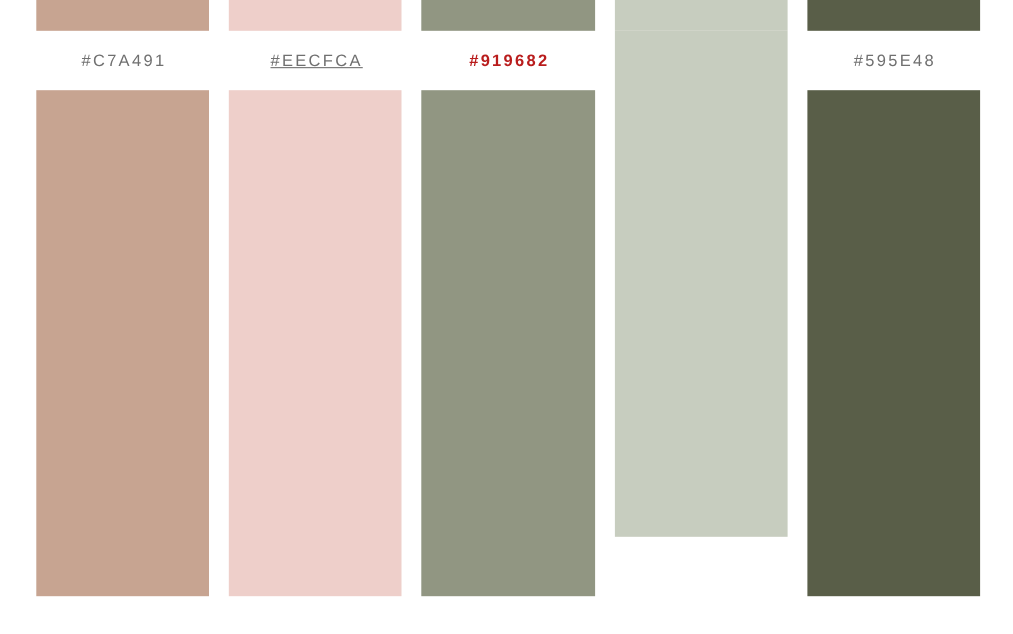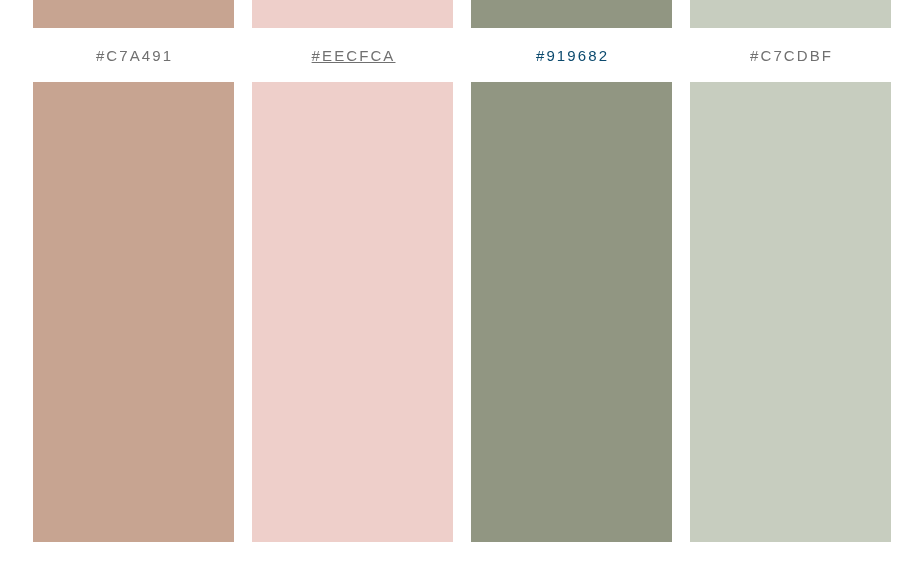--- a/index.html
+++ b/index.html
@@ -89,29 +89,34 @@
     <div class="hex-label-row">
       <span class="hex-label" style="color: rgb(112, 112, 112); text-decoration: underline;">#EECFCA</span>
     </div>
     <div class="chip-main" style="background: rgb(238, 207, 202);"></div>
     <div class="bottom-spacer"></div>
   </div>
 
   <div class="swatch-column">
     <div class="chip-top" style="background: rgb(145, 150, 130);"></div>
     <div class="hex-label-row">
-      <span class="hex-label" style="color: #0c4a6e;">#919682</span>
+      <span class="hex-label" style="color: #b91c1c; font-weight: bold;">#919682</span>
     </div>
     <div class="chip-main" style="background: rgb(145, 150, 130);"></div>
     <div class="bottom-spacer"></div>
   </div>
 
   <div class="swatch-column">
     <div class="chip-top" style="background: rgb(199, 205, 191);"></div>
-    <div class="hex-label-row">
-      <span class="hex-label" style="color: rgb(112, 112, 112);">#C7CDBF</span>
-    </div>
     <div class="chip-main" style="background: rgb(199, 205, 191);"></div>
     <div class="bottom-spacer"></div>
   </div>
 
+  <div class="swatch-column">
+    <div class="chip-top" style="background: rgb(89, 94, 72);"></div>
+    <div class="hex-label-row">
+      <span class="hex-label" style="color: rgb(112, 112, 112);">#595E48</span>
+    </div>
+    <div class="chip-main" style="background: rgb(89, 94, 72);"></div>
+    <div class="bottom-spacer"></div>
+  </div>
 
 </div>
 
 </body></html>

